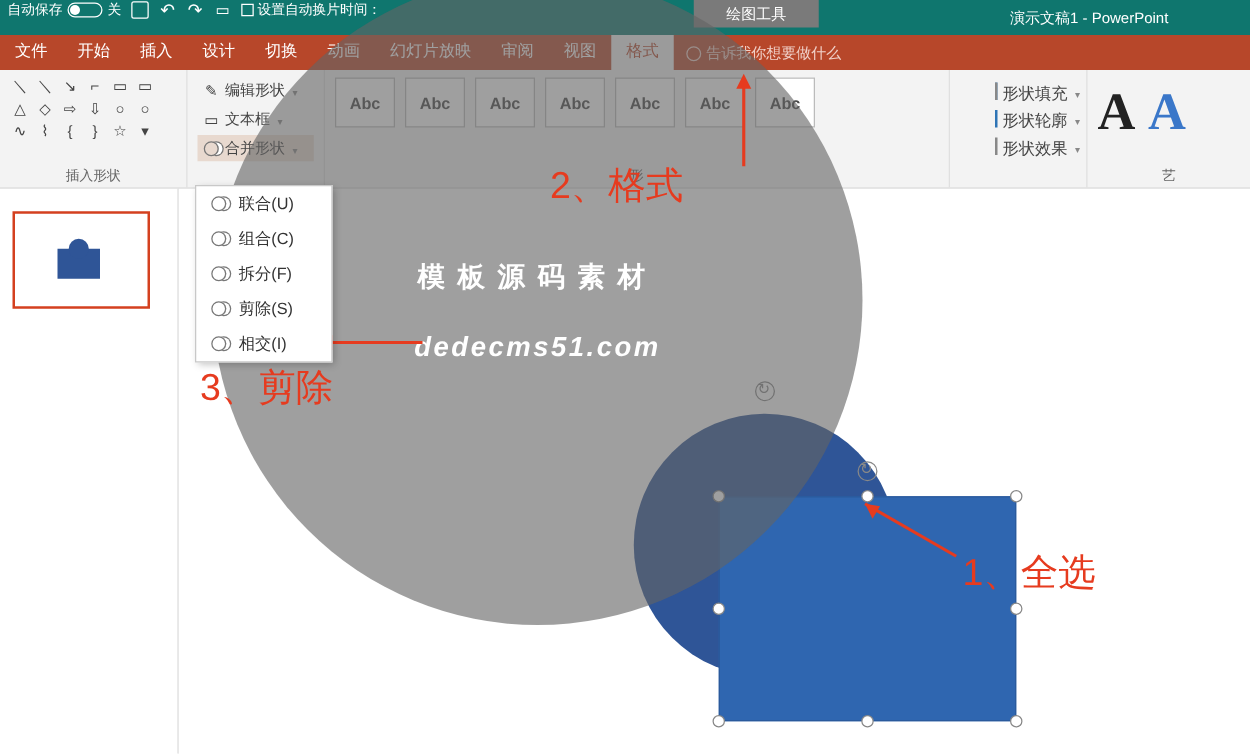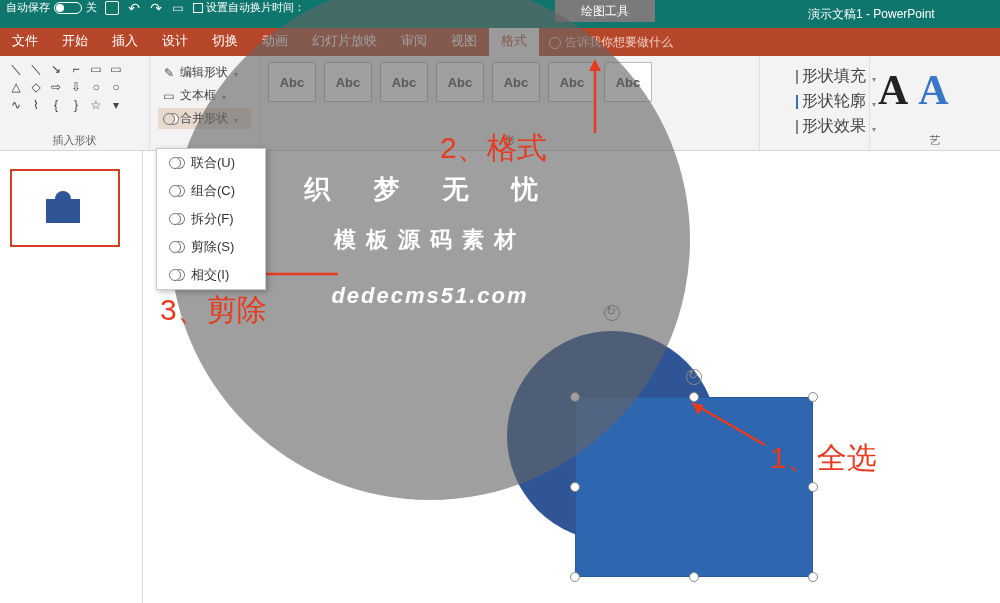--- a/index.html
+++ b/index.html
@@ -37,21 +37,21 @@
 .shape-tools { display:flex; flex-direction:column; gap:2px; padding-top:2px; }
 .shape-tool-btn { display:flex; align-items:center; gap:4px; font-size:12px; color:#444; padding:2px 4px; white-space:nowrap; }
 .shape-tool-btn .ico { width:14px; height:14px; display:inline-flex; align-items:center; justify-content:center; }
 .shape-tool-btn .dd::after { content:"▾"; font-size:8px; margin-left:2px; color:#888; }
 
 .styles-gallery { flex: 1; display:flex; flex-direction:column; padding:6px 8px 2px; }
 .style-row { display: flex; gap: 8px; }
 .style-swatch { width: 48px; height: 40px; border: 1px solid #bbb; display: flex; align-items: center; justify-content: center; font-size: 13px; color: #444; background: #fff; font-weight: bold; }
 
 .shape-fx { display:flex; flex-direction:column; gap:4px; padding-top:6px; }
-.fx-btn { display:flex; align-items:center; gap:4px; font-size:16px; color:#444; white-space:nowrap;margin-left:28px; }
+.fx-btn { display:flex; gap:4px; font-size:13px; color:#444; white-space:nowrap;margin-left:28px; }
 .fx-btn .sw { width:14px; height:14px; border:1px solid #888; }
 .fx-btn .dd::after { content:"▾"; font-size:8px; margin-left:2px; color:#888; }
 
 .wordart { display:flex; gap:10px; align-items:flex-start; padding-top:6px; }
 .wa-a { font-size: 42px; font-weight: bold; font-family: "Times New Roman", serif; }
 .wa-a.black { color: #222; }
 .wa-a.blue { color: #3a77c9; }
 
 .dropdown { position: absolute; left: 156px; top: 148px; width: 110px; background: #fff; border: 1px solid #c8c8c8; box-shadow: 2px 2px 6px rgba(0,0,0,0.25); z-index: 30; }
 .dropdown .item { display: flex; align-items: center; gap: 8px; padding: 5px 10px; font-size: 13px; color: #333; }
@@ -267,21 +267,20 @@
       <div class="handle h-mr"></div>
       <div class="handle h-bl"></div>
       <div class="handle h-bm"></div>
       <div class="handle h-br"></div>
     </div>
 
   </div>
 </div>
 
 <div class="watermark">
-  <div class="wm-arc">织 梦 无 忧</div>
   <div class="wm-mid">模板源码素材</div>
   <div class="wm-url">dedecms51.com</div>
 </div>
 
 <div class="anno" style="left:770px; top:438px">1、全选</div>
 <svg class="arrow" style="left:680px; top:395px" width="90" height="55">
   <line class="arrow-line" x1="85" y1="50" x2="12" y2="8"></line>
   <polygon class="arrow-head" points="12,8 24,10 18,20"></polygon>
 </svg>
 

